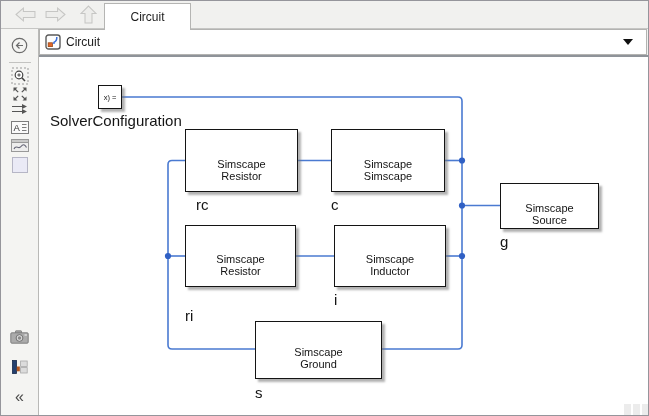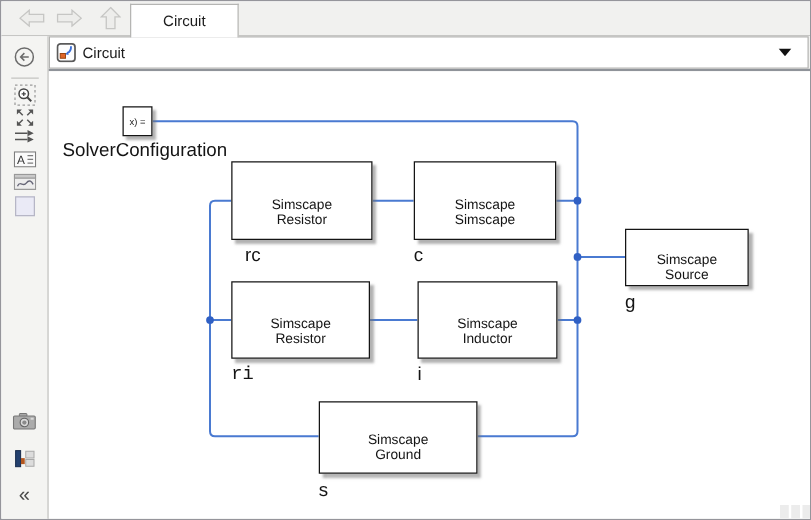--- a/index.html
+++ b/index.html
@@ -177,21 +177,21 @@
     <div class="blk blk-tall" style="left: 292px; top: 72px; width: 114px; height: 63px; border-color: rgb(20, 20, 20);">
       <span>Simscape</span>
       <span>Simscape</span>
     </div>
     <div class="blklabel" style="left:292px;top:139px;width:114px;">c</div>
 
     <div class="blk blk-tall" style="left: 146px; top: 168px; width: 111px; height: 62px; border-color: rgb(20, 20, 20);">
       <span>Simscape</span>
       <span>Resistor</span>
     </div>
-    <div class="blklabel" style="left:146px;top:234px;width:111px;font-family:Liberation Mono, monospace;">ri</div>
+    <div class="blklabel" style="left:146px;top:250px;width:111px;">ri</div>
 
     <div class="blk blk-tall" style="left: 295px; top: 168px; width: 112px; height: 62px; border-color: rgb(20, 20, 20);">
       <span>Simscape</span>
       <span>Inductor</span>
     </div>
     <div class="blklabel" style="left:295px;top:234px;width:112px;">i</div>
 
     <div class="blk blk-mid" style="left: 216px; top: 264px; width: 127px; height: 58px; border-color: rgb(20, 20, 20);">
       <span>Simscape</span>
       <span>Ground</span>

